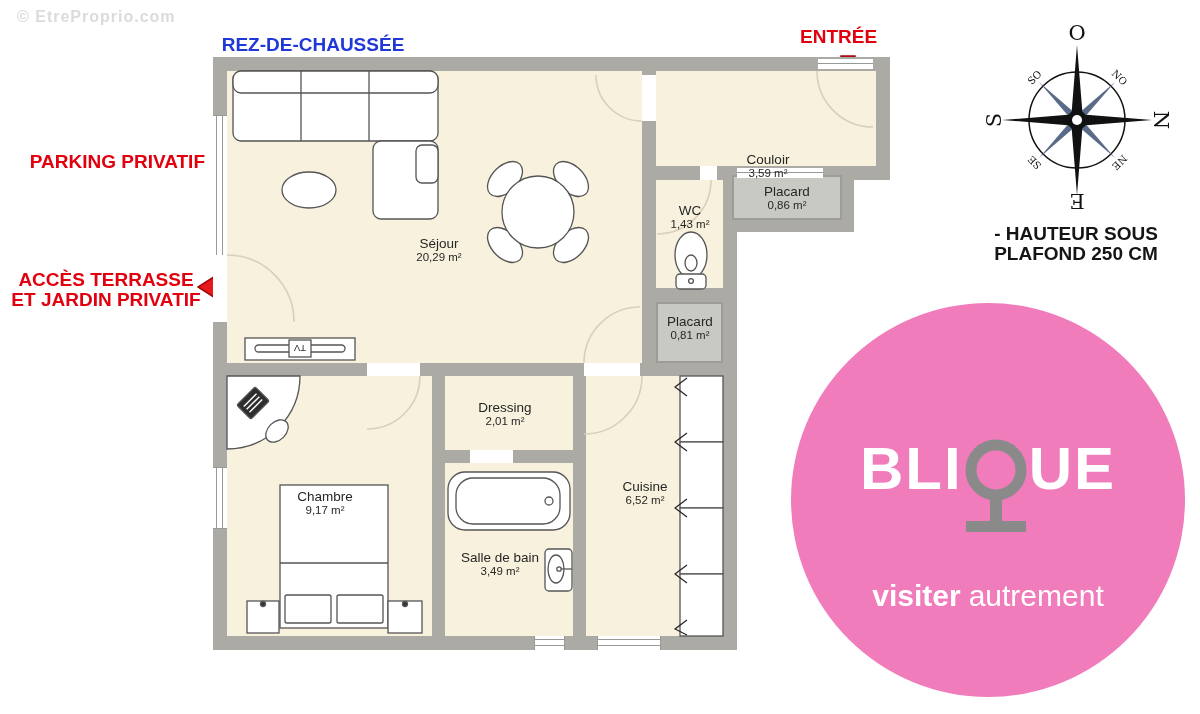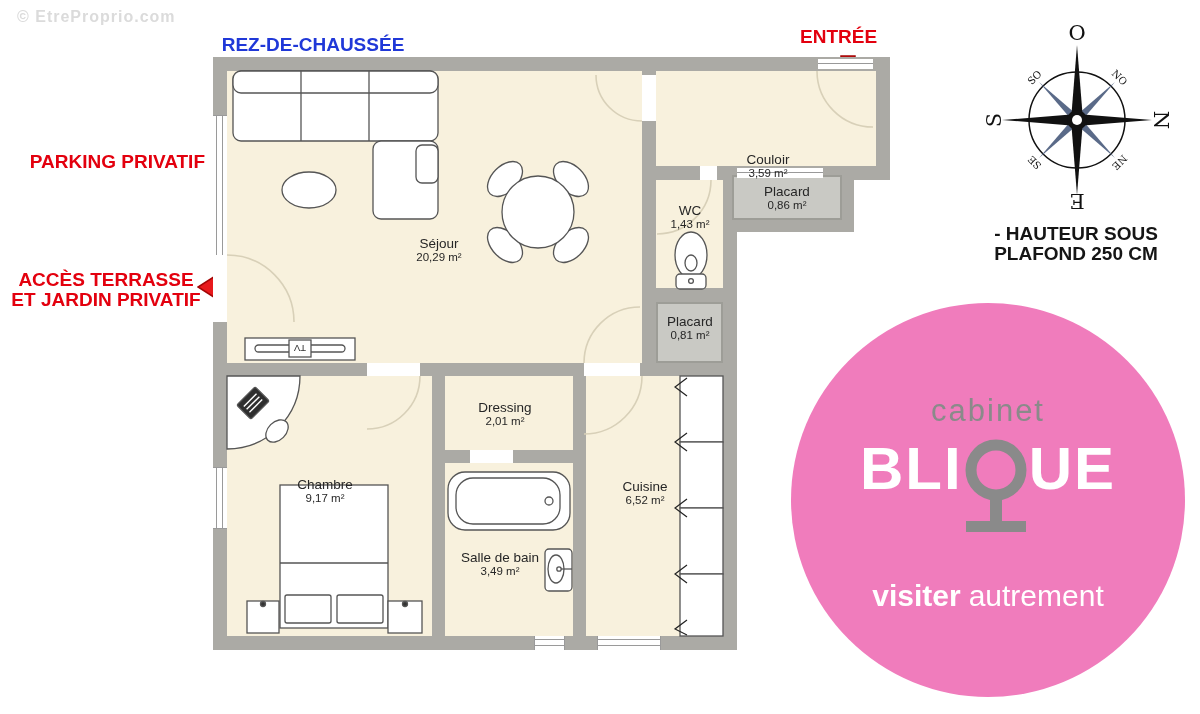--- a/index.html
+++ b/index.html
@@ -224,21 +224,21 @@
       <span class="ar">1,43 m²</span>
     </div>
     <div class="rlabel" style="left:514px;top:127px;width:120px;">
       <span class="nm">Placard</span>
       <span class="ar">0,86 m²</span>
     </div>
     <div class="rlabel" style="left:417px;top:257px;width:120px;">
       <span class="nm">Placard</span>
       <span class="ar">0,81 m²</span>
     </div>
-    <div class="rlabel" style="left:32px;top:420px;width:160px;">
+    <div class="rlabel" style="left:32px;top:432px;width:160px;">
       <span class="nm">Chambre</span>
       <span class="ar">9,17 m²</span>
     </div>
     <div class="rlabel" style="left:232px;top:343px;width:120px;">
       <span class="nm">Dressing</span>
       <span class="ar">2,01 m²</span>
     </div>
     <div class="rlabel" style="left:217px;top:493px;width:140px;">
       <span class="nm">Salle de bain</span>
       <span class="ar">3,49 m²</span>
@@ -269,21 +269,20 @@
     <text x="176" y="102" font-size="21" text-anchor="middle" transform="rotate(90 176 102)" dy="7">N</text>
     <text x="9" y="102" font-size="21" text-anchor="middle" transform="rotate(-90 9 102)" dy="7">S</text>
     <text x="92" y="188" font-size="21" text-anchor="middle" transform="rotate(180 92 182)">E</text>
     <text x="52" y="62" font-size="10" text-anchor="middle" transform="rotate(-45 52 62)">SO</text>
     <text x="132" y="62" font-size="10" text-anchor="middle" transform="rotate(45 132 62)">NO</text>
     <text x="52" y="142" font-size="10" text-anchor="middle" transform="rotate(-135 52 142)">SE</text>
     <text x="132" y="142" font-size="10" text-anchor="middle" transform="rotate(135 132 142)">NE</text>
   </svg>
 
   <div class="abs logo">
-    <div class="cab">cabinet</div>
     <div class="brand">
       <span>BLI</span>
       <svg width="66" height="96" viewBox="0 0 66 96">
         <circle cx="33" cy="31" r="25" fill="none" stroke="#8a8a8a" stroke-width="11"></circle>
         <rect x="27" y="52" width="12" height="30" fill="#8a8a8a"></rect>
         <rect x="3" y="82" width="60" height="11" fill="#8a8a8a"></rect>
       </svg>
       <span>UE</span>
     </div>
     <div class="tag">

